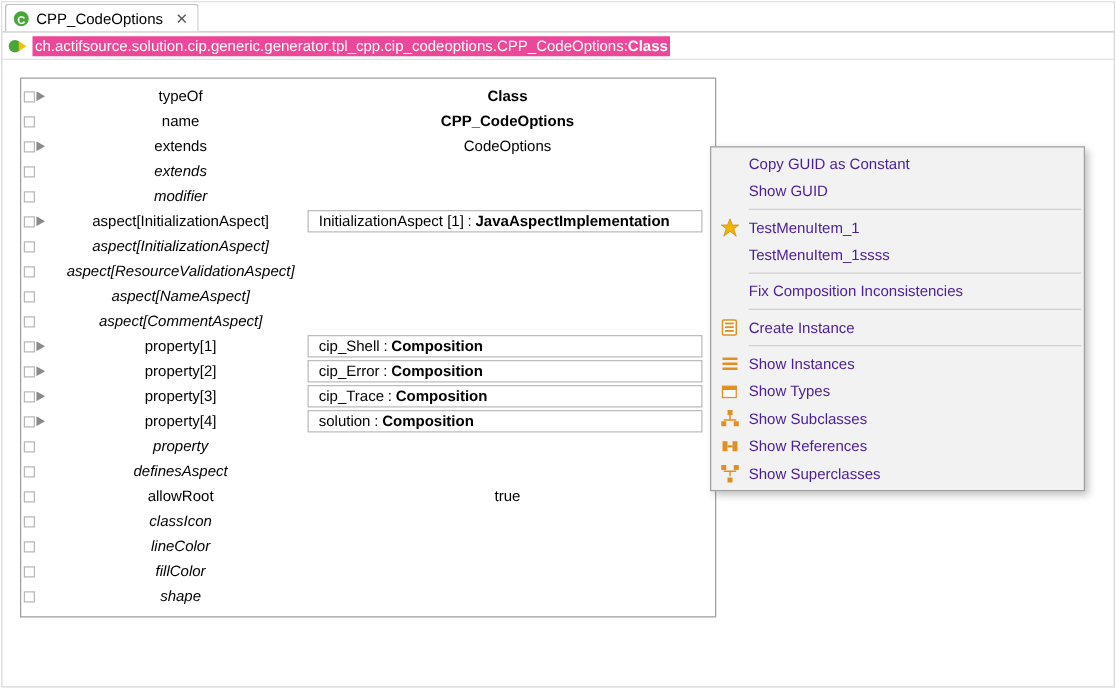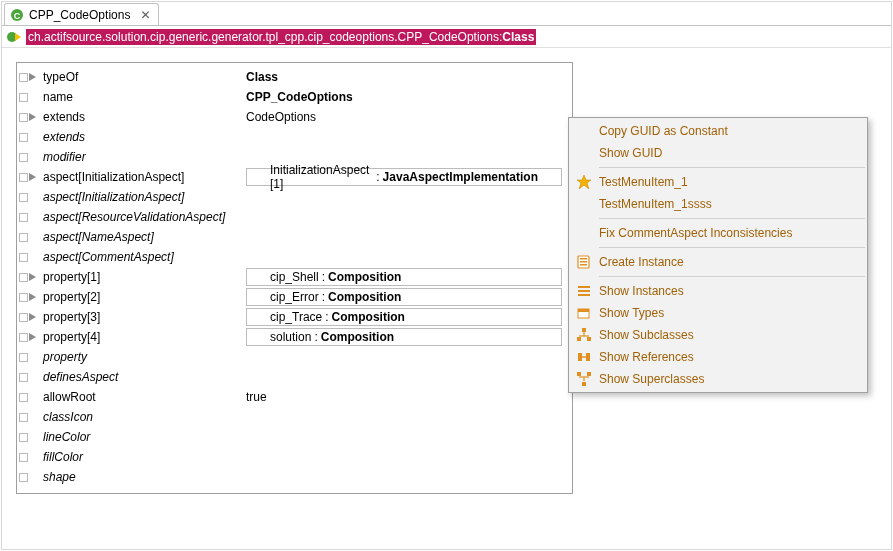--- a/index.html
+++ b/index.html
@@ -50,35 +50,36 @@
   }
   .breadcrumb {
     height: 22px;
     display: flex;
     align-items: center;
     padding: 0 4px;
     gap: 4px;
     border-bottom: 1px solid #e0e0e0;
   }
   .breadcrumb .path {
-    background: #be185d;
+    background: #ec4899;
     color: #fff;
     padding: 0 2px;
     line-height: 16px;
     height: 16px;
     display: inline-flex;
     align-items: center;
   }
   .breadcrumb .path .type-suffix {
     font-weight: 600;
   }
   .editor-body {
     padding: 14px 0 0 14px;
     position: relative;
     height: calc(100% - 46px);
+    text-align: center;
   }
   .prop-table {
     border: 1px solid #9f9f9f;
     width: 557px;
     padding: 4px 0 6px 0;
     position: relative;
   }
   .row {
     display: flex;
     align-items: center;
@@ -120,21 +121,21 @@
   .value {
     flex: 1;
     font-weight: 400;
     color: #000;
   }
   .value.bold { font-weight: 700; }
   .boxed {
     flex: 1;
     border: 1px solid #bcbcbc;
     height: 18px;
-    padding: 0 23px;
+    padding: 0 8px;
     display: flex;
     align-items: center;
     margin-right: 4px;
   }
   .boxed .lvl1 { }
   .boxed .sep { margin: 0 3px; }
   .boxed .bold { font-weight: 700; }
 
   
   .context-menu {
@@ -145,21 +146,21 @@
     background: #f2f2f2;
     border: 1px solid #a0a0a0;
     box-shadow: 3px 3px 6px rgba(0,0,0,0.25);
     padding: 2px 0;
   }
   .context-menu .item {
     height: 22px;
     display: flex;
     align-items: center;
     padding: 0 10px 0 0;
-    color: #a16207;
+    color: #4c1d95;
   }
   .context-menu .item .icon-slot {
     width: 30px;
     display: inline-flex;
     align-items: center;
     justify-content: center;
     flex: none;
   }
   .context-menu .sep-line {
     height: 1px;
@@ -428,21 +429,21 @@
       </span>
       <span>TestMenuItem_1</span>
     </div>
     <div class="item">
       <span class="icon-slot"></span>
       <span>TestMenuItem_1ssss</span>
     </div>
     <div class="sep-line"></div>
     <div class="item">
       <span class="icon-slot"></span>
-      <span>Fix CommentAspect Inconsistencies</span>
+      <span>Fix Composition Inconsistencies</span>
     </div>
     <div class="sep-line"></div>
     <div class="item">
       <span class="icon-slot">
         <svg width="16" height="16">
             <rect x="2" y="2" width="11" height="12" rx="1" fill="#fff" stroke="#e09020" stroke-width="1.2"></rect>
             <rect x="4" y="4" width="7" height="1.5" fill="#e09020"></rect>
             <rect x="4" y="7" width="7" height="1.5" fill="#e09020"></rect>
             <rect x="4" y="10" width="7" height="1.5" fill="#e09020"></rect>
           </svg>

